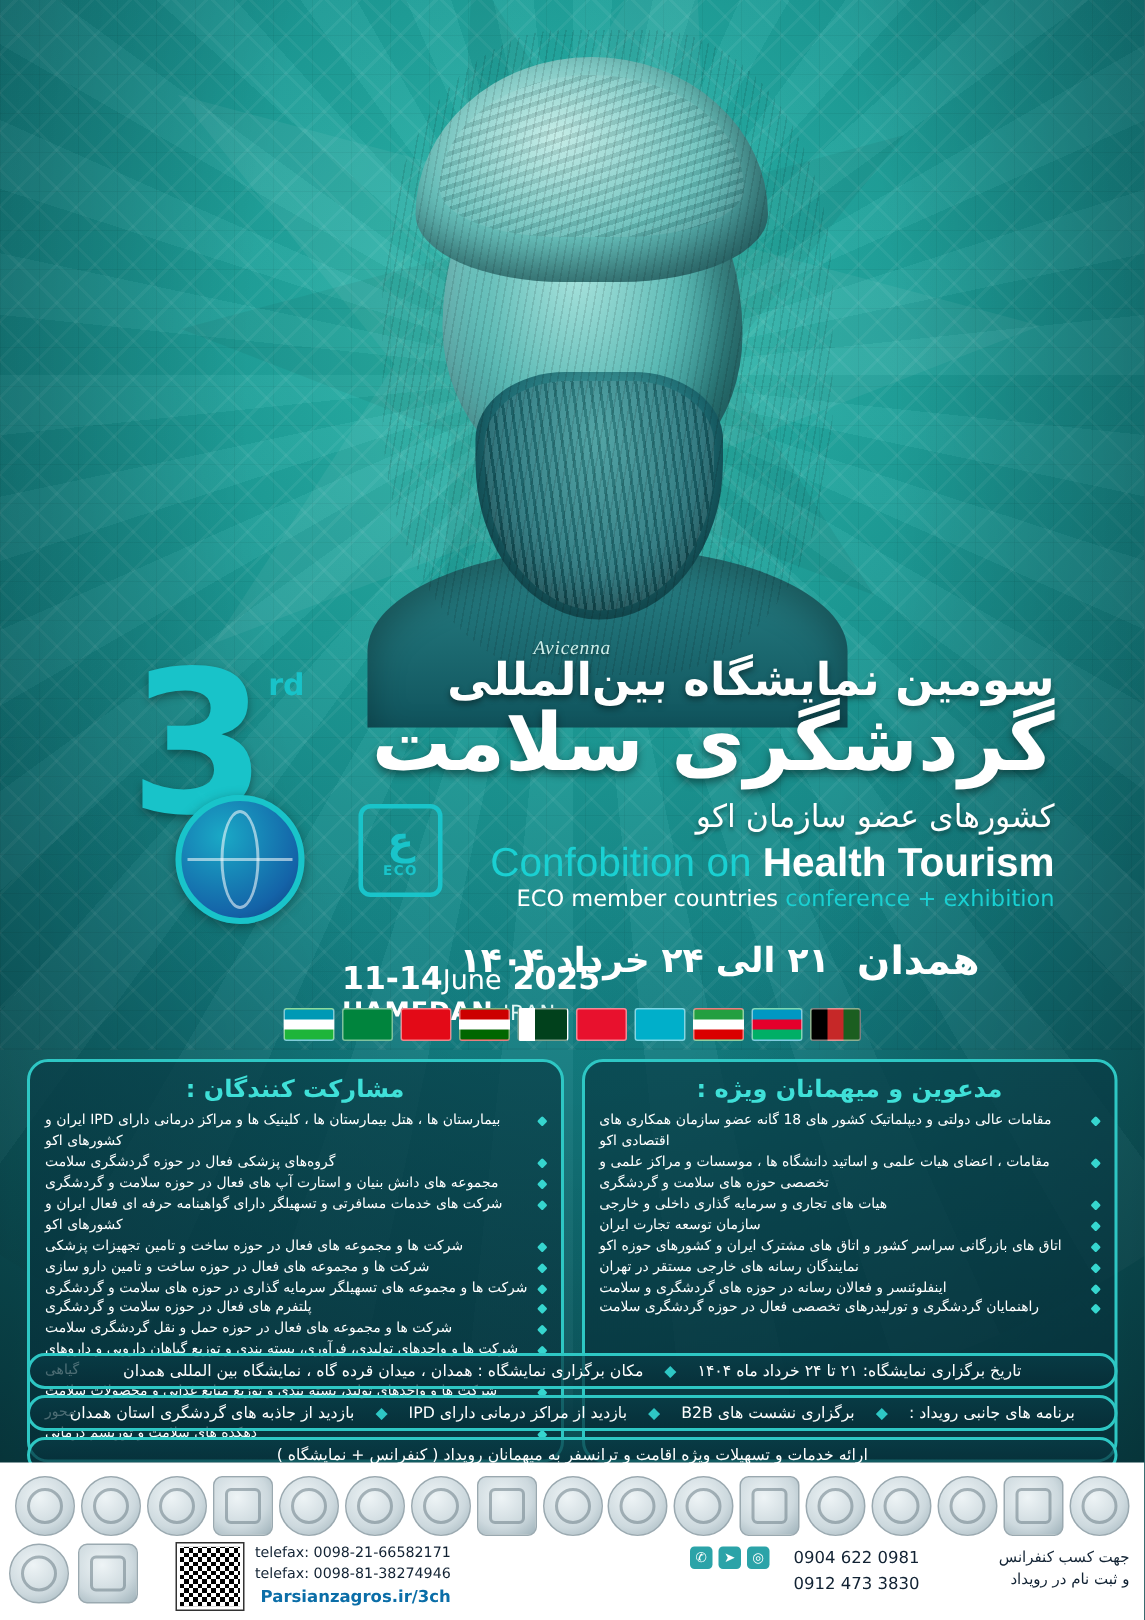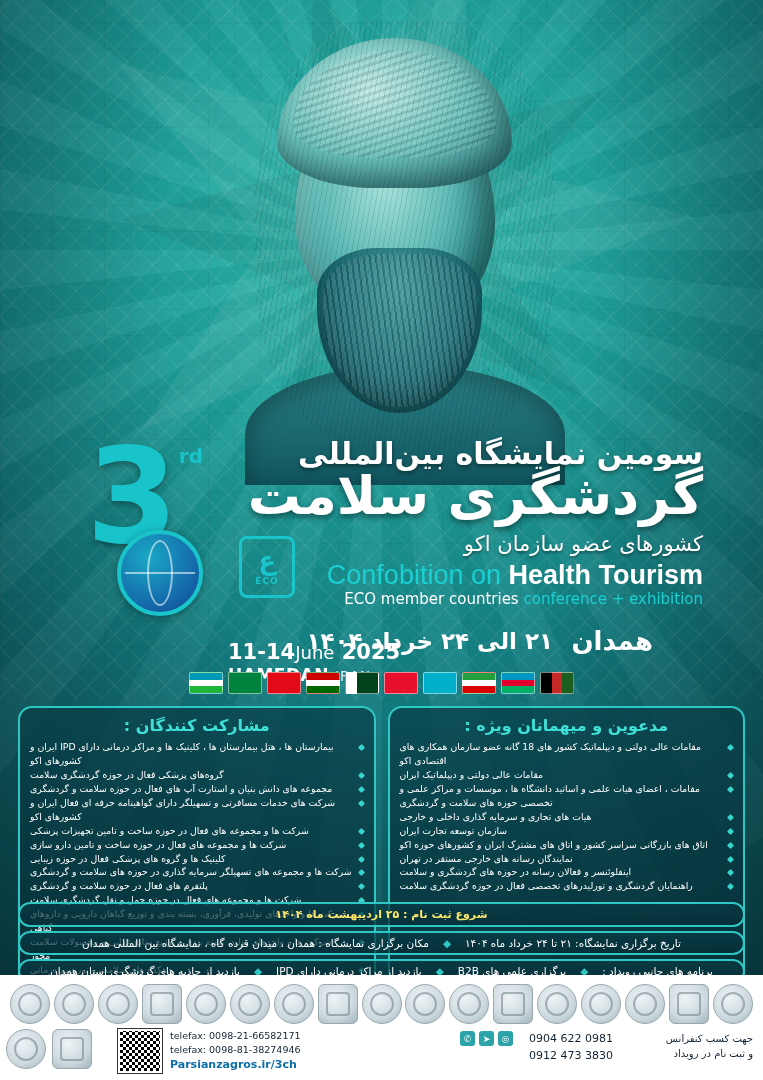--- a/index.html
+++ b/index.html
@@ -244,21 +244,21 @@
   }
   .phones {
     position: absolute; right: 150px; top: 4px; font-size: 11px; color: #123; direction: ltr; text-align: left; line-height: 1.5;
   }
   .socials {
     position: absolute; right: 250px; top: 4px; display: flex; gap: 4px; align-items: center;
   }
   .soc { width: 15px; height: 15px; border-radius: 3px; background: #2ba3a8; color:#fff; font-size:9px;
          display:flex; align-items:center; justify-content:center; }
   .telefax {
-    position: absolute; left: 170px; top: 2px; font-size: 9.5px; color: #123; direction: ltr; text-align: left; line-height: 1.45;
+    position: absolute; left: 170px; top: 2px; font-size: 9.5px; color: #123; direction: ltr; text-align: right; line-height: 1.45;
   }
   .telefax .site { color: #0b6ea8; font-weight: bold; font-size: 11px; }
   .qr {
     position: absolute; left: 118px; top: 2px; width: 44px; height: 44px;
     background:
       repeating-linear-gradient(0deg, #000 0 3px, #fff 3px 6px),
       repeating-linear-gradient(90deg, #000 0 3px, #fff 3px 6px);
     background-blend-mode: difference;
     border: 2px solid #fff; outline: 1px solid #333;
   }
@@ -277,20 +277,21 @@
   <div class="portrait">
     <div class="shoulders"></div>
     <div class="head"></div>
     <div class="beard"></div>
     <div class="turban"></div>
     <div class="hatch"></div>
   </div>
 
   <div class="vignette"></div>
 
+  <div class="avicenna">Avicenna</div>
 
   <div class="title-block">
     <div class="big3">3</div>
     <div class="ord">rd</div>
     <div class="plane">✈</div>
     <div class="globe"></div>
     <div class="eco-badge">
       <span class="glyph">ﻉ</span>
       <span>ECO</span>
     </div>
@@ -331,63 +332,58 @@
       <div class="flag" style="background: linear-gradient(rgb(227, 10, 23) 0px, rgb(227, 10, 23) 33%, rgb(227, 10, 23) 33%, rgb(227, 10, 23) 66%, rgb(227, 10, 23) 66%, rgb(227, 10, 23) 100%);"></div>
       <div class="flag" style="background: linear-gradient(rgb(0, 132, 61) 0px, rgb(0, 132, 61) 33%, rgb(0, 132, 61) 33%, rgb(0, 132, 61) 66%, rgb(0, 132, 61) 66%, rgb(0, 132, 61) 100%);"></div>
       <div class="flag" style="background: linear-gradient(rgb(0, 153, 181) 0px, rgb(0, 153, 181) 33%, rgb(255, 255, 255) 33%, rgb(255, 255, 255) 66%, rgb(30, 181, 58) 66%, rgb(30, 181, 58) 100%);"></div>
     </div>
 
   <div class="panels">
     <div class="panel">
       <h3>مدعوین و میهمانان ویژه :</h3>
       <ul id="guests-list">
           <li>مقامات عالی دولتی و دیپلماتیک کشور های 18 گانه عضو سازمان همکاری های اقتصادی اکو</li>
-          <li>مقامات عالی دولتی و دیپلماتیک ایران</li>
           <li>مقامات ، اعضای هیات علمی و اساتید دانشگاه ها ، موسسات و مراکز علمی و تخصصی حوزه های سلامت و گردشگری</li>
           <li>هیات های تجاری و سرمایه گذاری داخلی و خارجی</li>
           <li>سازمان توسعه تجارت ایران</li>
           <li>اتاق های بازرگانی سراسر کشور و اتاق های مشترک ایران و کشورهای حوزه اکو</li>
           <li>نمایندگان رسانه های خارجی مستقر در تهران</li>
           <li>اینفلوئنسر و فعالان رسانه در حوزه های گردشگری و سلامت</li>
           <li>راهنمایان گردشگری و تورلیدرهای تخصصی فعال در حوزه گردشگری سلامت</li>
         </ul>
     </div>
     <div class="panel">
       <h3>مشارکت کنندگان :</h3>
       <ul id="participants-list">
           <li>بیمارستان ها ، هتل بیمارستان ها ، کلینیک ها و مراکز درمانی دارای IPD ایران و کشورهای اکو</li>
           <li>گروه‌های پزشکی فعال در حوزه گردشگری سلامت</li>
           <li>مجموعه های دانش بنیان و استارت آپ های فعال در حوزه سلامت و گردشگری</li>
           <li>شرکت های خدمات مسافرتی و تسهیلگر دارای گواهینامه حرفه ای فعال ایران و کشورهای اکو</li>
           <li>شرکت ها و مجموعه های فعال در حوزه ساخت و تامین تجهیزات پزشکی</li>
           <li>شرکت ها و مجموعه های فعال در حوزه ساخت و تامین دارو سازی</li>
-          <li>کلینیک ها و گروه های پزشکی فعال در حوزه زیبایی</li>
           <li>شرکت ها و مجموعه های تسهیلگر سرمایه گذاری در حوزه های سلامت و گردشگری</li>
           <li>پلتفرم های فعال در حوزه سلامت و گردشگری</li>
           <li>شرکت ها و مجموعه های فعال در حوزه حمل و نقل گردشگری سلامت</li>
           <li>شرکت ها و واحدهای تولیدی، فرآوری، بسته بندی و توزیع گیاهان دارویی و داروهای گیاهی</li>
           <li>شرکت ها و واحدهای تولید، بسته بندی و توزیع منابع غذایی و محصولات سلامت محور</li>
           <li>دهکده های سلامت و توریسم درمانی</li>
         </ul>
     </div>
   </div>
 
   <div class="bars" id="bars">
-      <div class="bar accent">
-        <span>شروع ثبت نام :  ۲۵ اردیبهشت ماه ۱۴۰۴</span>
-      </div>
       <div class="bar">
         <span>تاریخ برگزاری نمایشگاه: ۲۱ تا ۲۴ خرداد ماه ۱۴۰۴</span>
         <span class="sep">◆</span>
         <span>مکان برگزاری نمایشگاه : همدان ، میدان قرده گاه ، نمایشگاه بین المللی همدان</span>
       </div>
       <div class="bar">
         <span>برنامه های جانبی رویداد :</span>
         <span class="sep">◆</span>
-        <span>برگزاری علمی های B2B</span>
+        <span>برگزاری نشست های B2B</span>
         <span class="sep">◆</span>
         <span>بازدید از مراکز درمانی دارای IPD</span>
         <span class="sep">◆</span>
         <span>بازدید از جاذبه های گردشگری استان همدان</span>
       </div>
       <div class="bar">
         <span>ارائه خدمات و تسهیلات ویژه اقامت و ترانسفر به میهمانان رویداد ( کنفرانس + نمایشگاه )</span>
       </div>
     </div>
 

